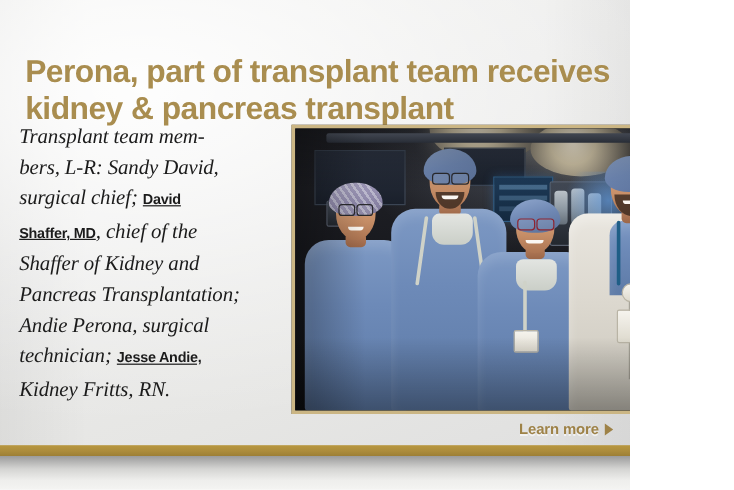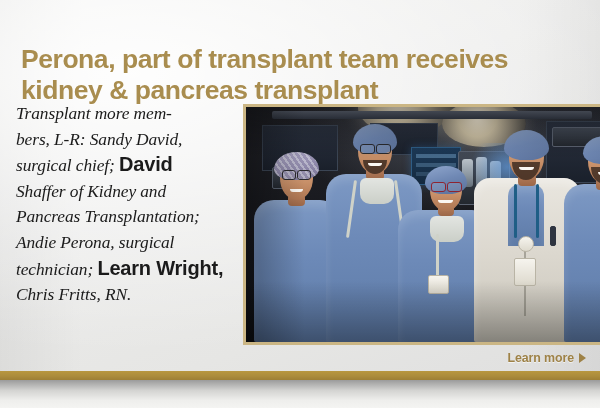--- a/index.html
+++ b/index.html
@@ -2,21 +2,21 @@
 <html><head>
 <meta charset="utf-8">
 <style>
   html, body {
     margin: 0;
     padding: 0;
     background: #ffffff;
   }
   #stage {
     position: relative;
-    width: 600px;
+    width: 525px;
     height: 408px;
     overflow: hidden;
     font-family: "Liberation Sans", sans-serif;
     background: linear-gradient(160deg, #f2f2f0 0%, #ececeb 35%, #e6e6e4 70%, #dedede 100%);
   }
 
   
   #bg-sheen {
     position: absolute;
     inset: 0;
@@ -53,22 +53,23 @@
     font-style: italic;
     font-size: 17.4px;
     line-height: 25.6px;
     letter-spacing: -0.1px;
   }
   #caption .cap-line { display: block; white-space: pre; }
   #caption b {
     font-style: normal;
     font-weight: bold;
     font-family: "Liberation Sans", sans-serif;
-    font-size: 20px;
+    font-size: 12px;
     letter-spacing: -0.2px;
+    text-decoration: underline;
   }
 
   
   #photo-frame {
     position: absolute;
     left: 243px;
     top: 104px;
     width: 369px;
     height: 241px;
     box-sizing: border-box;
@@ -264,28 +265,29 @@
 <div id="stage">
 
   <div id="bg-sheen"></div>
 
   <h1 id="headline">
     <span class="hl-line">Perona, part of transplant team receives</span>
     <span class="hl-line">kidney &amp; pancreas transplant</span>
   </h1>
 
   <div id="caption">
-    <span class="cap-line">Transplant more mem-</span>
+    <span class="cap-line">Transplant team mem-</span>
     <span class="cap-line">bers, L-R: Sandy David,</span>
     <span class="cap-line"><span>surgical chief; </span><b>David</b></span>
+    <span class="cap-line"><b>Shaffer, MD</b><span>, chief of the</span></span>
     <span class="cap-line">Shaffer of Kidney and</span>
     <span class="cap-line">Pancreas Transplantation;</span>
     <span class="cap-line">Andie Perona, surgical</span>
-    <span class="cap-line"><span>technician; </span><b>Learn Wright,</b></span>
-    <span class="cap-line">Chris Fritts, RN.</span>
+    <span class="cap-line"><span>technician; </span><b>Jesse Andie,</b></span>
+    <span class="cap-line">Kidney Fritts, RN.</span>
   </div>
 
   <div id="photo-frame">
     <div id="photo">
 
       <div class="or or-light" style="left:112px;top:-26px;width:94px;height:54px;"></div>
       <div class="or or-light" style="left:196px;top:-6px;width:84px;height:46px;"></div>
       <div class="or or-rail" style="left:26px;top:4px;width:320px;height:8px;"></div>
       <div class="or or-panel" style="left:16px;top:18px;width:74px;height:44px;"></div>
       <div class="or or-panel" style="left:124px;top:16px;width:66px;height:30px;"></div>

